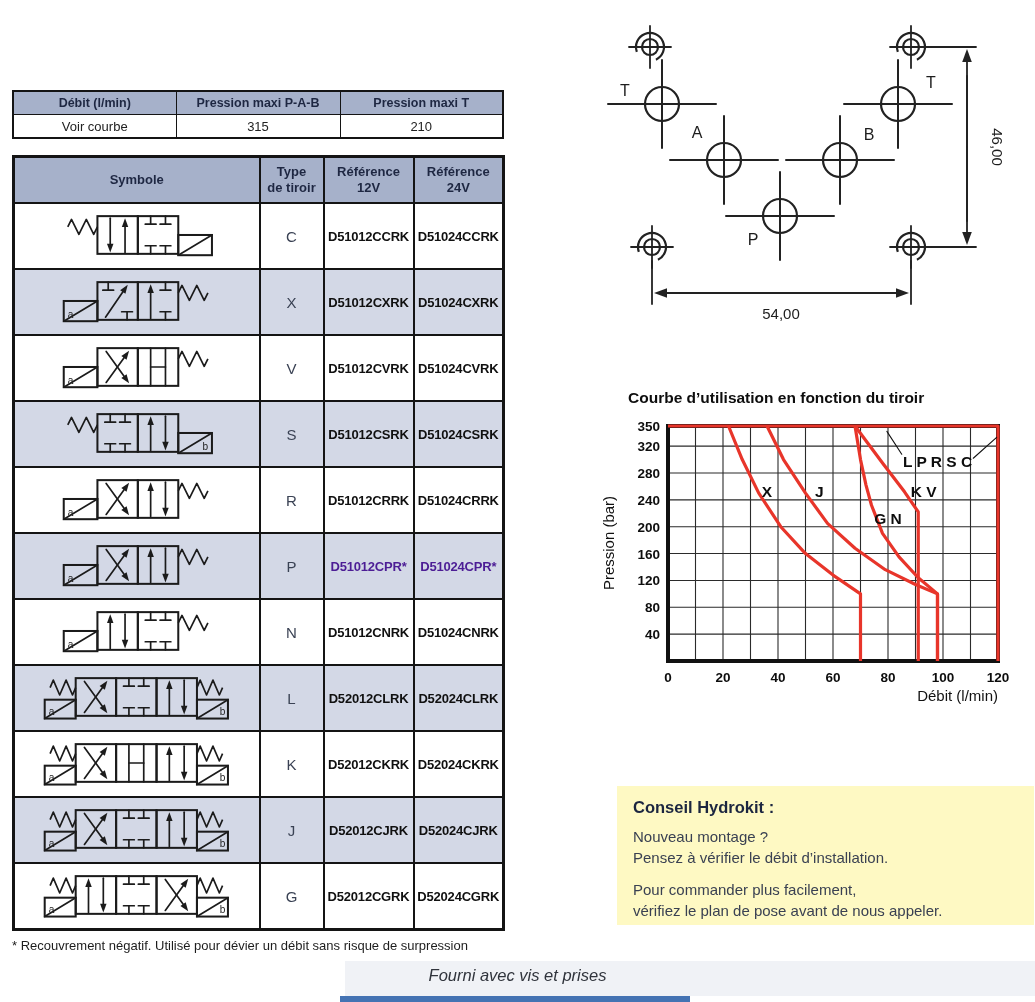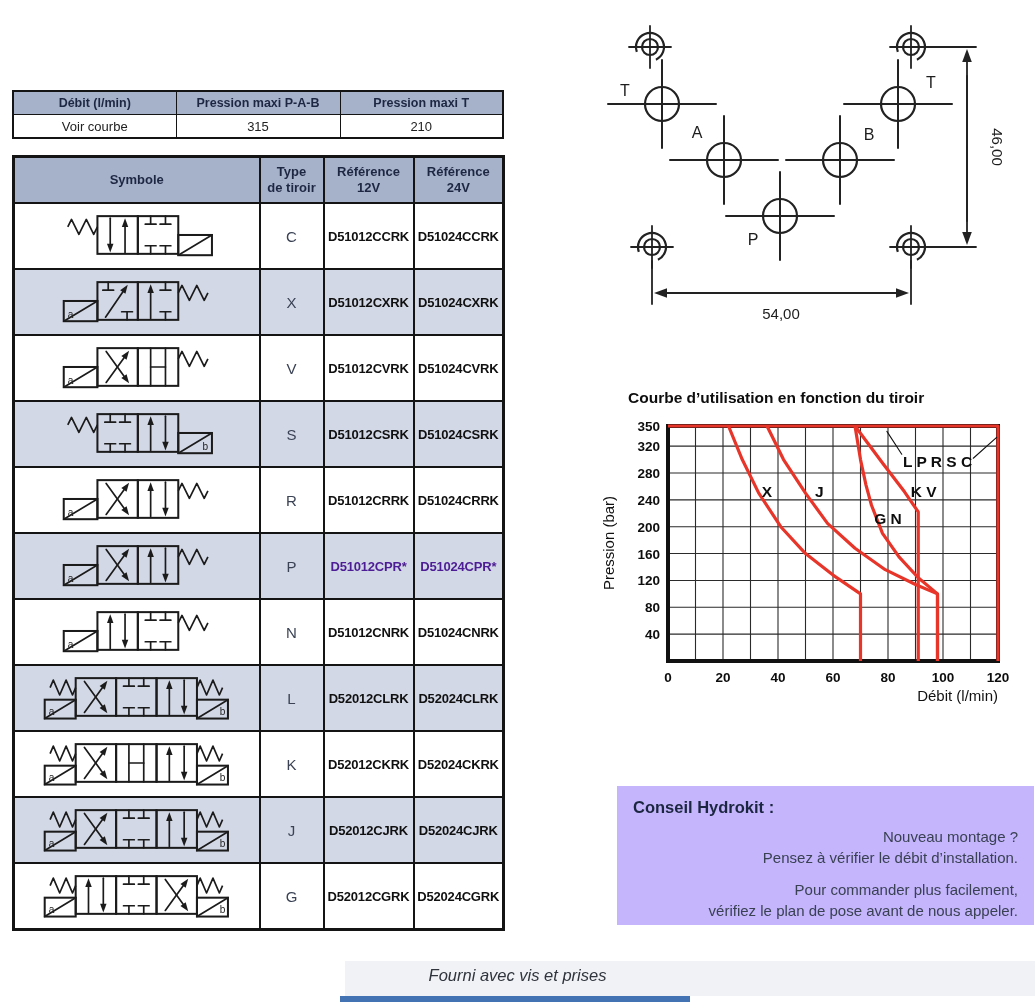--- a/index.html
+++ b/index.html
@@ -23,24 +23,24 @@
   .main-table tr.shaded td{background:#d3d8e6;}
   .cell-type{font-size:15px;color:#3a4254;}
   .cell-ref{font-size:13px;font-weight:bold;color:#101010;letter-spacing:-0.2px;}
   .cell-ref.hl{color:#4c1d95;margin-top:7px;}
   .cell-sym svg{display:block;margin:0 auto;}
 
   
   .port-diagram{position:absolute;left:600px;top:16px;width:435px;height:330px;}
   .chart-block{position:absolute;left:600px;top:383px;width:435px;height:335px;}
 
-  .advice{position:absolute;left:617px;top:786px;width:417px;height:139px;background:#c4b5fd;
-          box-sizing:border-box;padding:12px 16px 10px 16px;}
+  .advice{position:absolute;left:617px;top:786px;width:417px;height:139px;background:#fef9c3;
+          box-sizing:border-box;padding:12px 24px 10px 16px;}
   .advice .title{font-size:16.5px;font-weight:bold;color:#1c2640;margin-bottom:10px;}
-  .advice p{margin:0 0 12px 0;font-size:15px;color:#3a4152;line-height:1.38;text-align:right;}
+  .advice p{margin:0 0 12px 0;font-size:15px;color:#3a4152;line-height:1.38;}
   .advice p:last-child{margin-bottom:12px;}
 
   .footnote{position:absolute;left:12px;top:938px;font-size:13px;color:#1d1d1d;}
   .bottom-strip{position:absolute;left:345px;top:961px;width:690px;height:35px;background:#f0f2f6;}
   .bottom-note{position:absolute;left:0;top:966px;width:1035px;text-align:center;
                font-size:16.5px;color:#30343c;font-style:italic;}
   .bottom-bar{position:absolute;left:340px;top:996px;width:350px;height:6px;background:#4473b3;}
 </style>
 </head>
 <body>
@@ -512,17 +512,18 @@
     </svg>
 
   <div class="advice">
     <div class="title">Conseil Hydrokit :</div>
     <div id="advice-body">
         <p>Nouveau montage ?<br>Pensez à vérifier le débit d’installation.</p>
         <p>Pour commander plus facilement,<br>vérifiez le plan de pose avant de nous appeler.</p>
       </div>
   </div>
 
+  <div class="footnote">* Recouvrement négatif. Utilisé pour dévier un débit sans risque de surpression</div>
   <div class="bottom-strip"></div>
   <div class="bottom-note">Fourni avec vis et prises</div>
   <div class="bottom-bar"></div>
 
 </div>
 
 </body></html>

